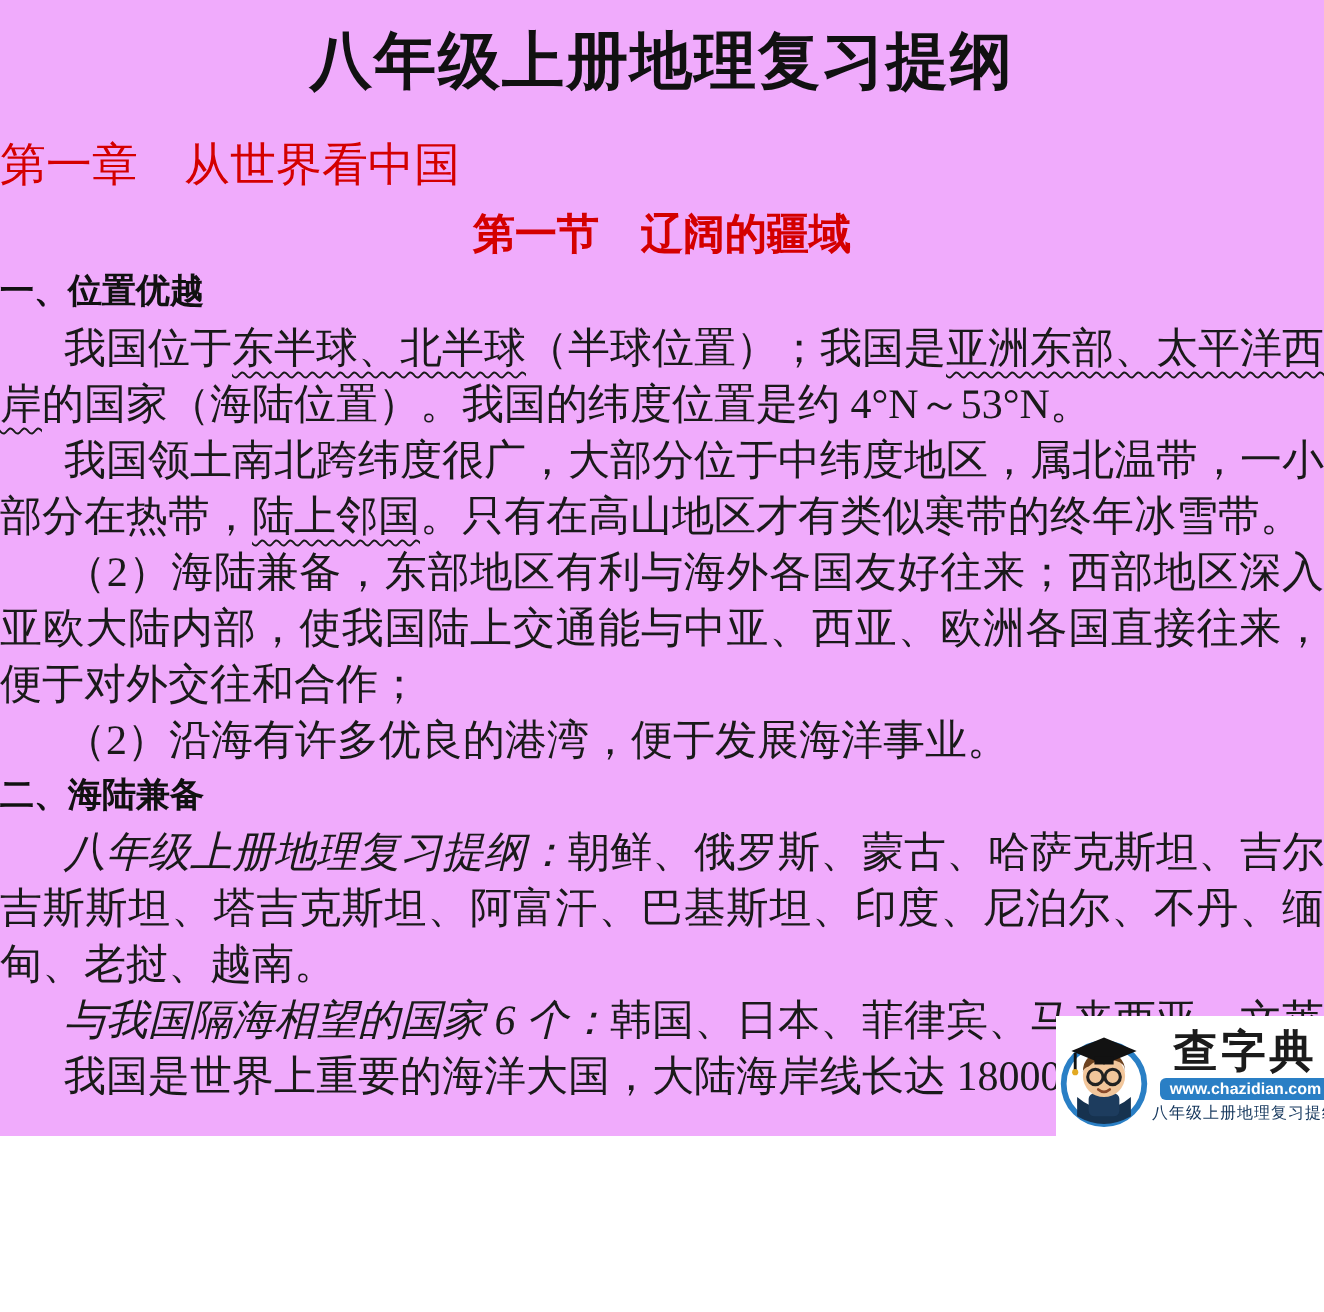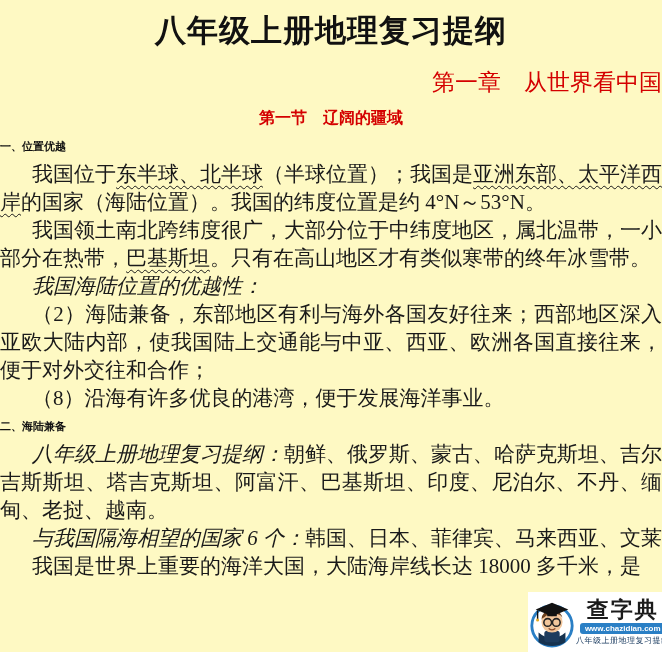--- a/index.html
+++ b/index.html
@@ -1,55 +1,55 @@
 <!DOCTYPE html>
 <html style="--heading-red: #d40000; --banner-blue: #2a7fc5;"><head>
 <meta charset="utf-8">
 <style>
   * { margin: 0; padding: 0; box-sizing: border-box; }
   html, body { background: #ffffff; }
   .page {
     position: relative;
     width: 662px;
-    height: 652px;
-    background: #fef9c3;
+    height: 568px;
+    background: #f0abfc;
     overflow: hidden;
     color: #1a1a1a;
     font-family: "Liberation Serif", "DejaVu Serif", serif;
   }
   .doc-title {
     margin-top: 10px;
     text-align: center;
     font-size: 31px;
     font-weight: bold;
     letter-spacing: 1px;
     color: #111111;
     line-height: 42px;
   }
   .chapter-heading {
     margin-top: 16px;
-    text-align: right;
+    text-align: left;
     font-size: 23px;
     font-weight: normal;
     color: var(--heading-red, #d40000);
     line-height: 30px;
   }
   .section-heading {
     margin-top: 8px;
     text-align: center;
-    font-size: 16px;
+    font-size: 21px;
     font-weight: bold;
     font-family: "Liberation Sans", "DejaVu Sans", sans-serif;
     color: var(--heading-red, #d40000);
     line-height: 24px;
   }
   .part-heading {
     font-family: "Liberation Sans", "DejaVu Sans", sans-serif;
     font-weight: bold;
-    font-size: 11px;
+    font-size: 17px;
     line-height: 28px;
     color: #111111;
   }
   .first-part-heading { margin-top: 2px; }
   .para {
     font-size: 21px;
     line-height: 28px;
     text-indent: 32px;
     color: #1a1a1a;
     text-align: justify;
@@ -113,29 +113,28 @@
   <h1 class="doc-title">八年级上册地理复习提纲</h1>
 
   <h2 class="chapter-heading">第一章　从世界看中国</h2>
 
   <h3 class="section-heading">第一节　辽阔的疆域</h3>
 
   <h4 class="part-heading first-part-heading">一、位置优越</h4>
 
   <p class="para"><span>我国位于</span><span class="wavy">东半球、北半球</span><span>（半球位置）；我国是</span><span class="wavy">亚洲东部、太平洋西岸</span><span>的国家（海陆位置）。我国的纬度位置是约 4°N～53°N。</span></p>
 
-  <p class="para"><span>我国领土南北跨纬度很广，大部分位于中纬度地区，属北温带，一小部分在热带，</span><span class="wavy">巴基斯坦</span><span>。只有在高山地区才有类似寒带的终年冰雪带。</span></p>
+  <p class="para"><span>我国领土南北跨纬度很广，大部分位于中纬度地区，属北温带，一小部分在热带，</span><span class="wavy">陆上邻国</span><span>。只有在高山地区才有类似寒带的终年冰雪带。</span></p>
 
 
-  <p class="para"><span class="kai">我国海陆位置的优越性：</span></p>
 
 
   <p class="para"><span>（2）海陆兼备，东部地区有利与海外各国友好往来；西部地区深入亚欧大陆内部，使我国陆上交通能与中亚、西亚、欧洲各国直接往来，便于对外交往和合作；</span></p>
 
-  <p class="para"><span>（8）沿海有许多优良的港湾，便于发展海洋事业。</span></p>
+  <p class="para"><span>（2）沿海有许多优良的港湾，便于发展海洋事业。</span></p>
 
   <h4 class="part-heading">二、海陆兼备</h4>
 
 
   <p class="para"><span class="kai">八年级上册地理复习提纲：</span><span>朝鲜、俄罗斯、蒙古、哈萨克斯坦、吉尔吉斯斯坦、塔吉克斯坦、阿富汗、巴基斯坦、印度、尼泊尔、不丹、缅甸、老挝、越南。</span></p>
 
   <p class="para"><span class="kai">与我国隔海相望的国家 6 个：</span><span>韩国、日本、菲律宾、马来西亚、文莱</span></p>
 
   <p class="para"><span>我国是世界上重要的海洋大国，大陆海岸线长达 18000 多千米，是</span></p>
 

